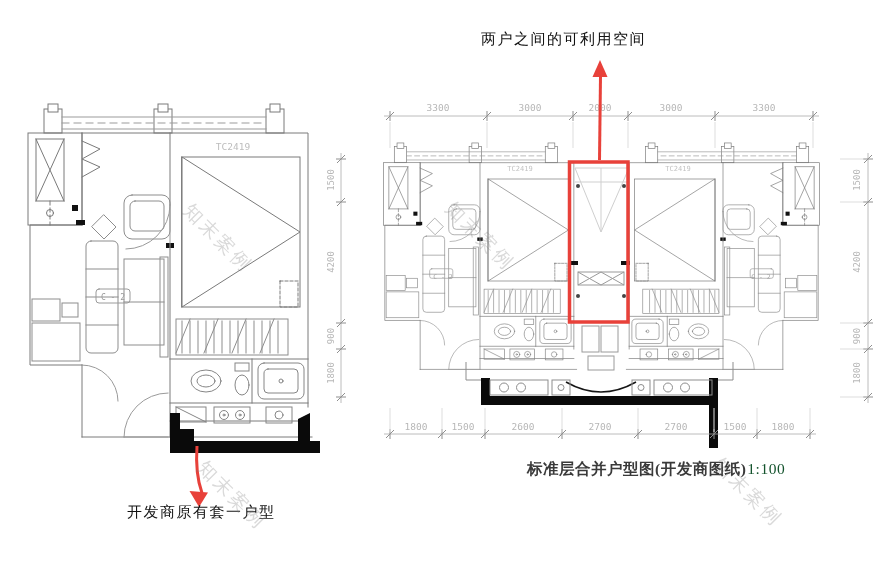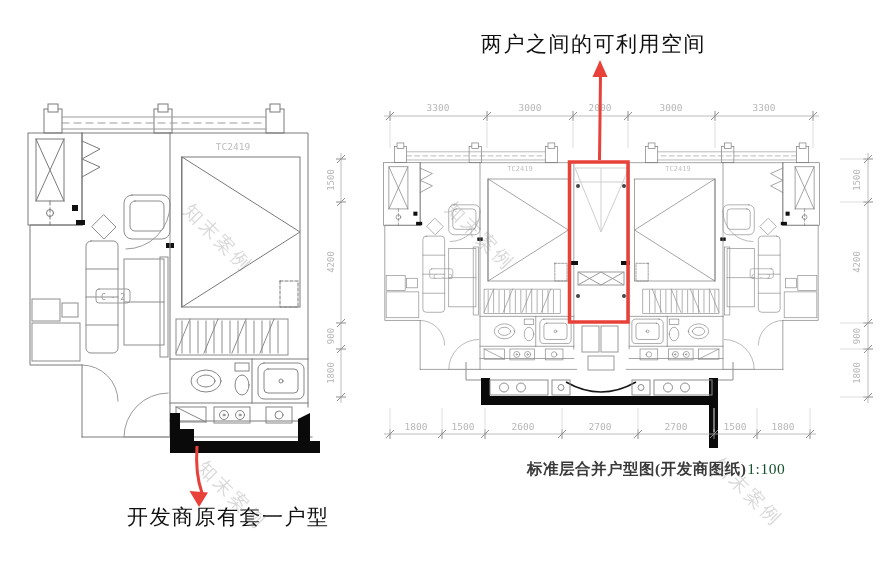--- a/index.html
+++ b/index.html
@@ -1,19 +1,19 @@
 <!DOCTYPE html>
 <html><head>
 <meta charset="utf-8">
 <style>
   html,body{margin:0;padding:0;background:#ffffff;}
   .canvas{position:relative;width:880px;height:587px;background:#ffffff;overflow:hidden;
           font-family:"Liberation Serif", serif;}
   svg{position:absolute;left:0;top:0;}
-  .anno-label{position:absolute;color:#111111;font-size:21px;letter-spacing:1.5px;
+  .anno-label{position:absolute;color:#111111;font-size:15px;letter-spacing:1.5px;
               font-family:"Liberation Serif", serif;white-space:nowrap;}
   .caption{position:absolute;left:527px;top:459px;font-size:15.5px;font-weight:700;
            color:#3a3a3a;letter-spacing:0.5px;white-space:nowrap;}
   .caption .title{text-underline-offset:3px;}
   .caption .scale{color:#14532d;font-weight:400;margin-left:1px;text-align:center;}
   .watermark{position:absolute;color:rgba(120,120,120,0.28);font-size:19px;letter-spacing:3px;
              transform:rotate(45deg);transform-origin:left top;white-space:nowrap;
              font-family:"Liberation Serif", serif;pointer-events:none;}
 </style>
 </head>

